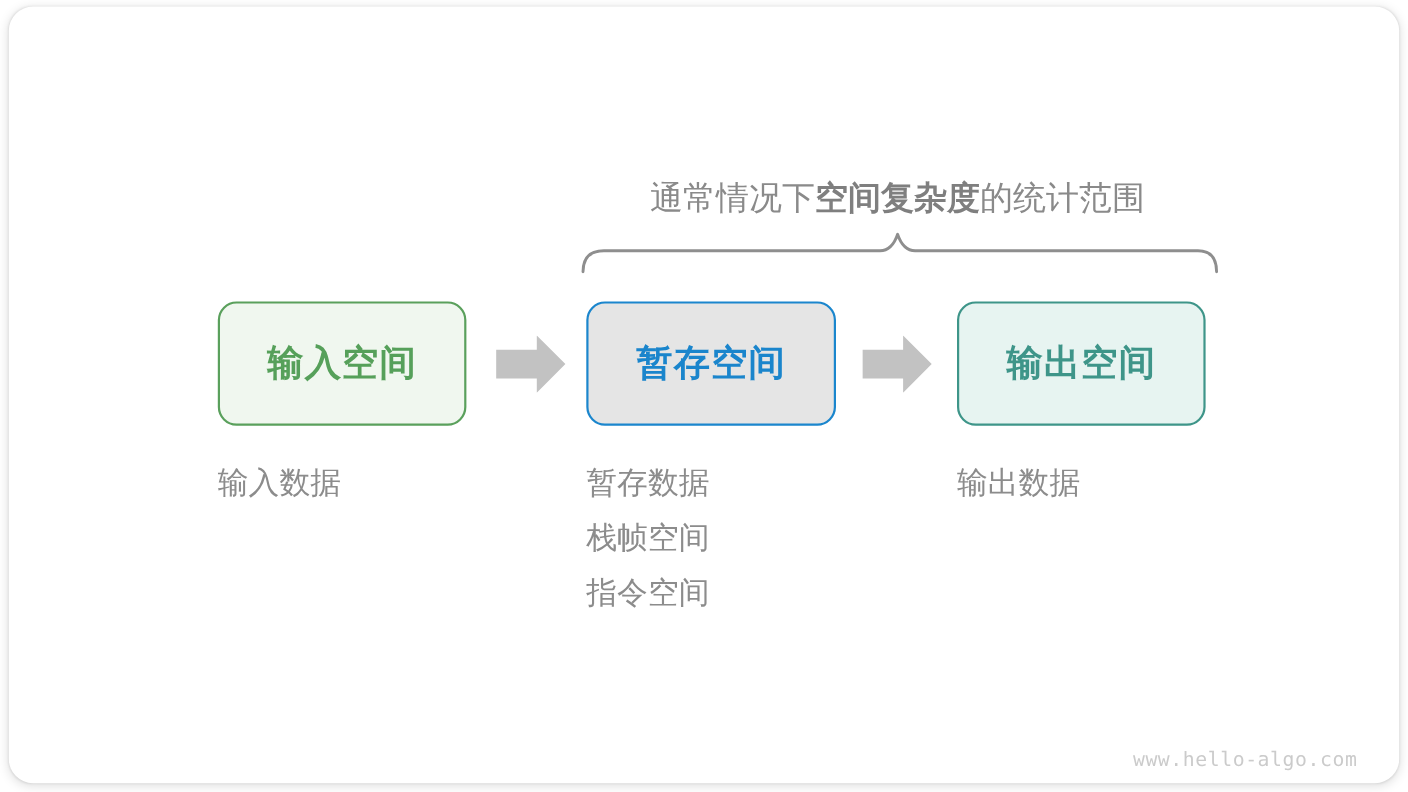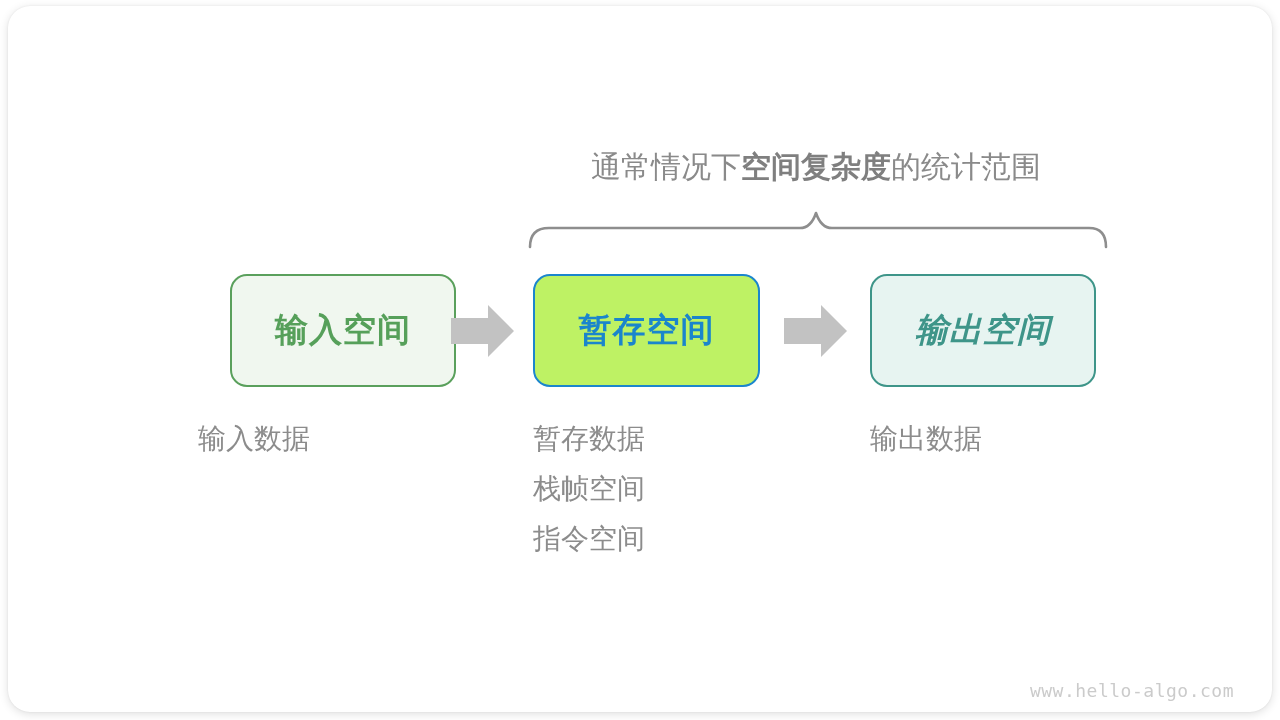--- a/index.html
+++ b/index.html
@@ -9,21 +9,21 @@
   .card {
     position: absolute;
     left: 8px; top: 6px; right: 8px; bottom: 8px;
     background: #ffffff;
     border-radius: 22px;
     box-shadow: 0 2px 10px rgba(0,0,0,0.13), 0 0 2px rgba(0,0,0,0.08);
   }
 
   .title {
     position: absolute;
-    left: 520px; top: 143px; width: 576px;
+    left: 520px; top: 157px; width: 576px;
     text-align: center;
     font-size: 30px;
     line-height: 36px;
     color: #8a8a8a;
     white-space: nowrap;
   }
   .title .emph { font-weight: bold; color: #7f7f7f; }
 
   .brace-svg { position: absolute; left: 515px; top: 200px; }
 
@@ -36,21 +36,21 @@
     display: flex;
     align-items: center;
     justify-content: center;
   }
   .box-label {
     font-size: 33px;
     font-weight: bold;
     letter-spacing: 1px;
     white-space: nowrap;
   }
-  .box-input  { left: 190px; width: 226px; margin-left: 32px; }
+  .box-input  { left: 190px; width: 226px; }
   .box-temp   { left: 525px; width: 227px; }
   .box-output { left: 862px; width: 226px; }
 
   .arrow-svg { position: absolute; top: 299px; }
   .arrow-1 { left: 443px; }
   .arrow-2 { left: 776px; }
 
   .caption {
     position: absolute;
     top: 408px;
@@ -86,30 +86,30 @@
   </svg>
 
   <div class="box box-input" style="border-color: rgb(90, 160, 92); background: rgb(240, 247, 239);">
     <span class="box-label" style="color: rgb(86, 160, 90);">输入空间</span>
   </div>
 
   <svg class="arrow-svg arrow-1" width="64" height="52" viewBox="0 0 64 52">
     <polygon points="0,13 37,13 37,0 63,26 37,52 37,39 0,39" style="fill: rgb(194, 194, 194);"></polygon>
   </svg>
 
-  <div class="box box-temp" style="border-color: rgb(27, 134, 205); background: #bef264;">
+  <div class="box box-temp" style="border-color: rgb(27, 134, 205); background: #e5e5e5;">
     <span class="box-label" style="color: rgb(26, 133, 204);">暂存空间</span>
   </div>
 
   <svg class="arrow-svg arrow-2" width="64" height="52" viewBox="0 0 64 52">
     <polygon points="0,13 37,13 37,0 63,26 37,52 37,39 0,39" style="fill: rgb(194, 194, 194);"></polygon>
   </svg>
 
   <div class="box box-output" style="border-color: rgb(62, 149, 137); background: rgb(231, 244, 241);">
-    <span class="box-label" style="color: rgb(62, 149, 137); font-style: italic;">输出空间</span>
+    <span class="box-label" style="color: rgb(62, 149, 137);">输出空间</span>
   </div>
 
   <div class="caption caption-input">
     <div>输入数据</div>
   </div>
 
   <div class="caption caption-temp">
     <div>暂存数据</div>
     <div>栈帧空间</div>
     <div>指令空间</div>

